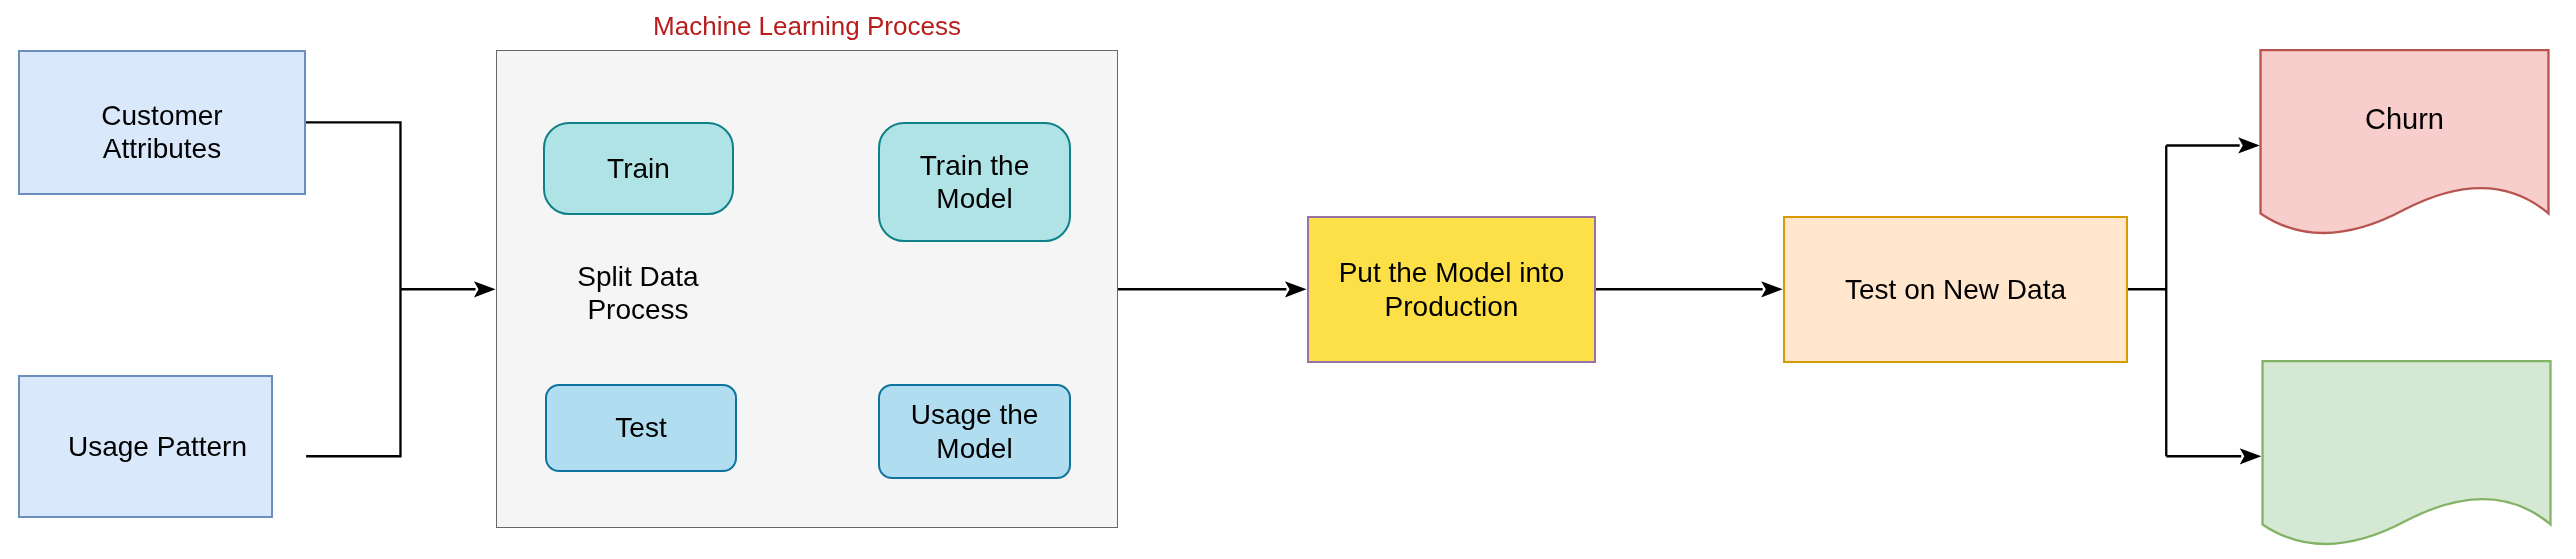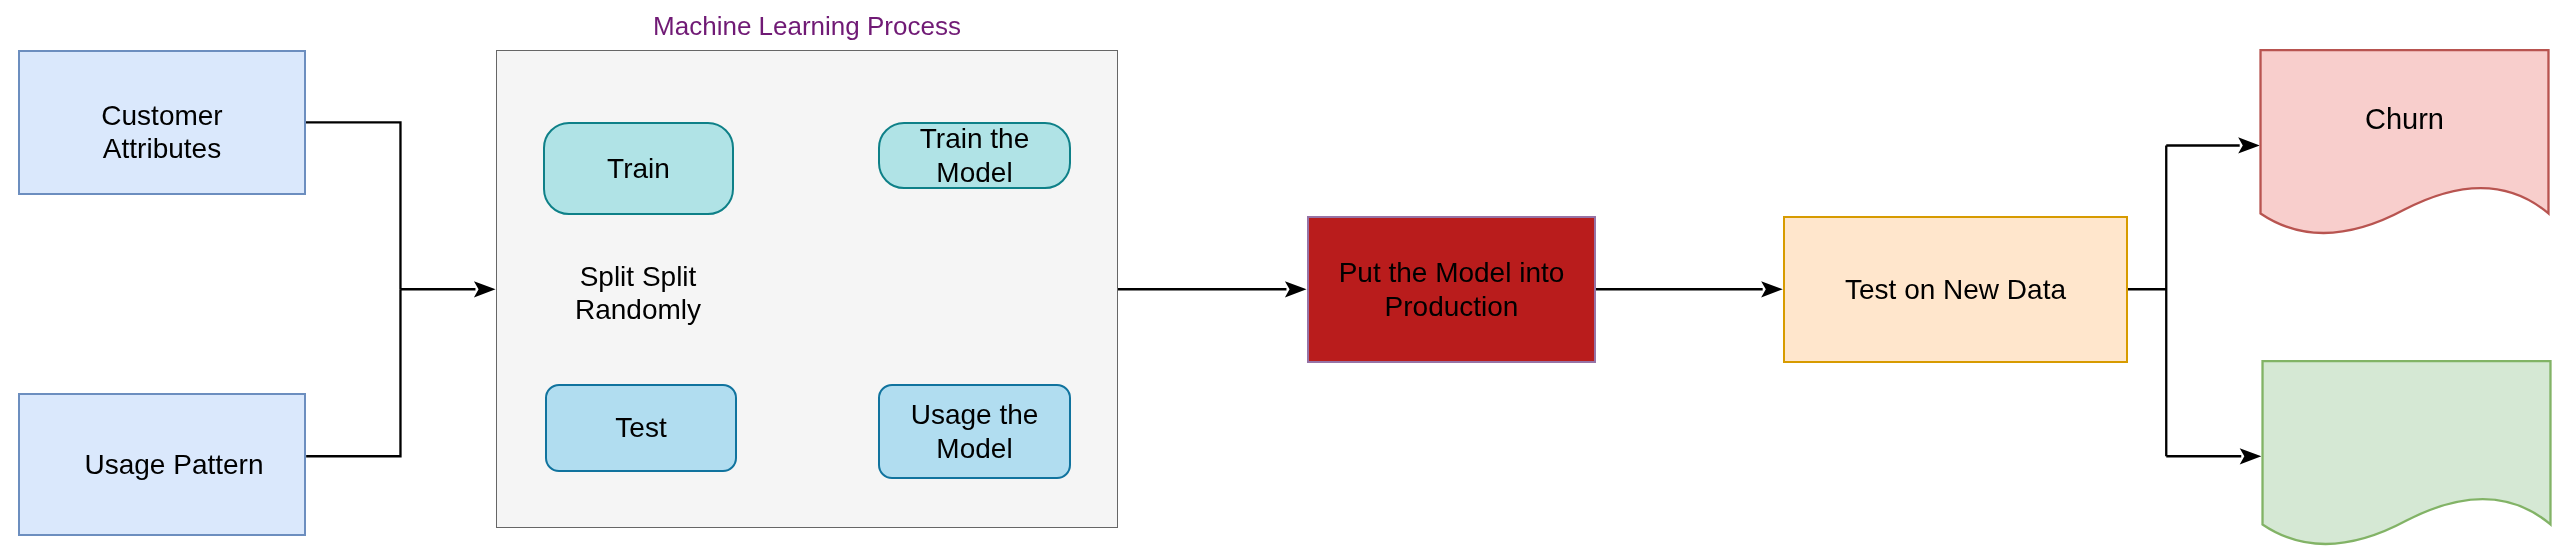--- a/index.html
+++ b/index.html
@@ -12,44 +12,44 @@
   .head{fill:#000000;stroke:none;}
   .node{
     position:absolute;display:flex;align-items:center;justify-content:center;
     box-sizing:border-box;text-align:center;font-size:28px;line-height:1.18;
   }
   .lbl{display:block;}
   
   .n-blue{background:#dae8fc;border:2.3px solid #6c8ebf;}
   .customer{left:18px;top:50px;width:288px;height:145px;}
   .customer .lbl{max-width:186px;margin-top:19px;}
-  .usage{left:18px;top:393px;width:288px;height:143px;padding-left:24px;}
+  .usage{left:18px;top:375px;width:255px;height:143px;padding-left:24px;}
   
   .mlbox{
     position:absolute;left:496px;top:50px;width:622px;height:478px;
     background:#f5f5f5;border:1.5px solid #666666;box-sizing:border-box;
   }
   .mltitle{
     position:absolute;left:496px;top:7.7px;width:622px;height:36px;
-    text-align:center;font-size:26px;color:#701a75;line-height:36px;
+    text-align:center;font-size:26px;color:#b91c1c;line-height:36px;
   }
   .n-teal{background:#b0e3e6;border:2.3px solid #0e8088;border-radius:26px;}
   .n-lblue{background:#b1ddf0;border:2.3px solid #10739e;border-radius:14px;}
   .train{left:543px;top:122px;width:191px;height:93px;}
-  .trainmodel{left:878px;top:122px;width:193px;height:67px;}
+  .trainmodel{left:878px;top:122px;width:193px;height:120px;}
   .trainmodel .lbl,.testmodel .lbl{max-width:135px;}
   .test{left:545px;top:384px;width:192px;height:88px;}
   .testmodel{left:878px;top:384px;width:193px;height:95px;}
   .splitnote{
     position:absolute;left:522px;top:260px;width:232px;
     text-align:center;font-size:28px;line-height:1.18;
   }
   .splitnote .lbl{max-width:143px;margin:0 auto;}
   
-  .n-purple{background:#b91c1c;border:2.3px solid #9673a6;}
+  .n-purple{background:#fde047;border:2.3px solid #9673a6;}
   .n-orange{background:#ffe6cc;border:2.3px solid #d79b00;}
   .production{left:1307px;top:216px;width:289px;height:147px;}
   .production .lbl{max-width:240px;}
   .newdata{left:1783px;top:216px;width:345px;height:147px;}
   
   .doc{position:absolute;width:291px;height:193px;}
   .doc svg{position:absolute;left:0;top:0;width:291px;height:193px;}
   .doc .lbl{
     position:absolute;left:0;top:53px;width:100%;text-align:center;
     font-size:29px;font-weight:normal;line-height:34px;
@@ -94,21 +94,21 @@
   <div class="mltitle">Machine Learning Process</div>
   <div class="mlbox"></div>
 
   <div class="node n-teal train">
     <span class="lbl">Train</span>
   </div>
   <div class="node n-teal trainmodel">
     <span class="lbl">Train the Model</span>
   </div>
   <div class="splitnote">
-    <span class="lbl">Split Split Randomly</span>
+    <span class="lbl">Split Data Process</span>
   </div>
   <div class="node n-lblue test">
     <span class="lbl">Test</span>
   </div>
   <div class="node n-lblue testmodel">
     <span class="lbl">Usage the Model</span>
   </div>
 
   <div class="node n-purple production">
     <span class="lbl">Put the Model into Production</span>

